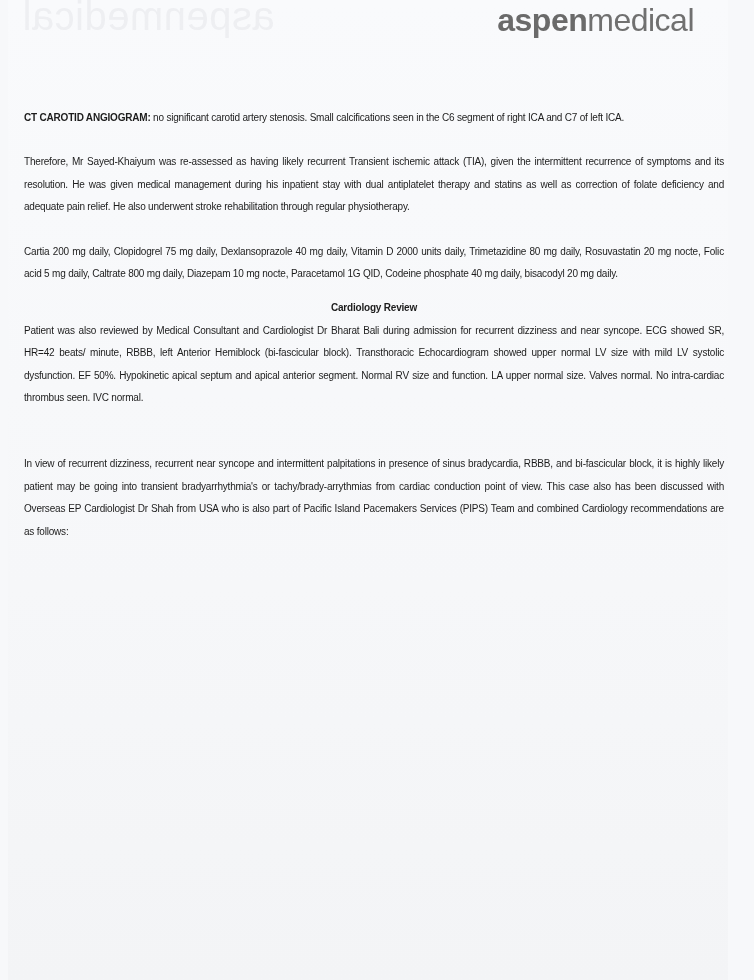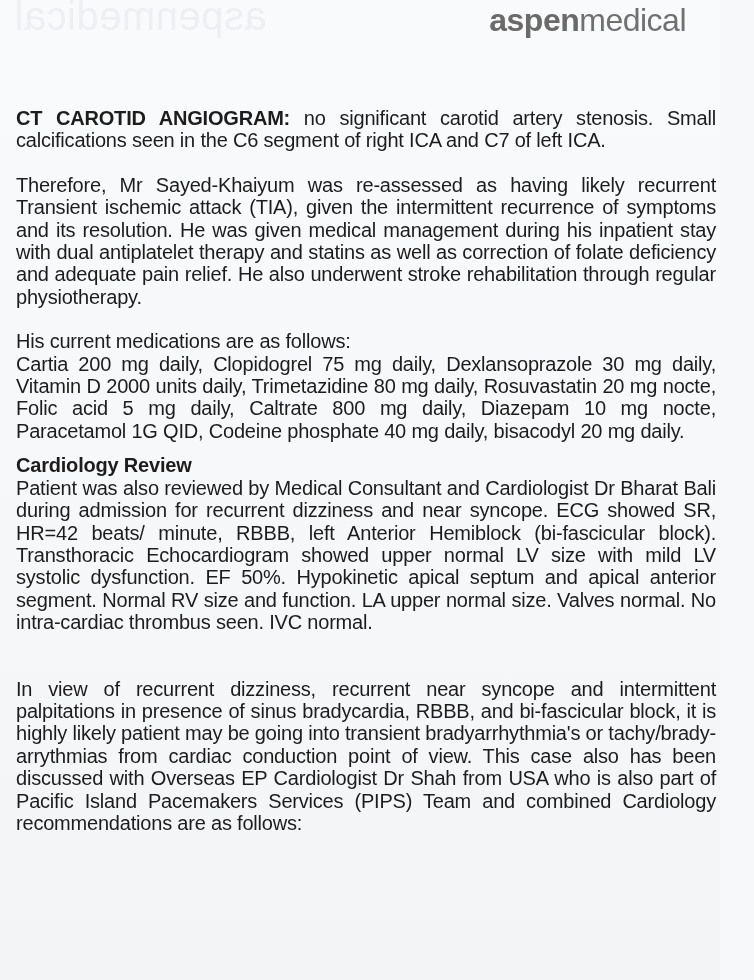--- a/index.html
+++ b/index.html
@@ -4,48 +4,48 @@
 <style>
   html, body { margin: 0; padding: 0; }
   body {
     width: 754px; height: 980px; overflow: hidden;
     background: #f7f8fa;
     font-family: "Liberation Sans", sans-serif;
     color: #1c1c1c;
     position: relative;
   }
   .page {
-    position: absolute; left: 0; top: 0; width: 720px; height: 980px;
+    position: absolute; left: 8px; top: 0; width: 720px; height: 980px;
     background: linear-gradient(180deg, #f9fafc 0%, #f6f7f9 60%, #f3f4f6 100%);
   }
   .ghost {
     position: absolute; left: 14px; top: -6px;
     font-size: 40px; letter-spacing: 0.5px;
     color: rgba(120,120,130,0.08);
     transform: scaleX(-1);
   }
   .logo {
     position: absolute; right: 34px; top: 2px;
     font-size: 32px; letter-spacing: -0.5px;
     color: #6d6d6d;
   }
   .logo .bold { font-weight: bold; color: #6a6a6a; }
   .logo .light { font-weight: normal; color: #707070; }
   .content {
     position: absolute; left: 16px; top: 107px; width: 700px;
-    font-size: 20px; line-height: 22.4px;
+    font-size: 10px; line-height: 22.4px;
     font-family: "Liberation Sans Narrow", "Liberation Sans", sans-serif;
     letter-spacing: -0.2px;
   }
   .para { margin: 0; text-align: justify; }
   .gap-l { height: 22px; }
   .gap-m { height: 20px; }
   .gap-s { height: 12px; }
   .b { font-weight: bold; }
-  .heading { font-weight: bold; margin: 0; }
+  .heading { font-weight: bold; margin: 0; text-align: center; }
   .med-item::after { content: ", "; }
   .med-item:last-child::after { content: "."; }
 </style>
 </head>
 <body>
 
 <div class="page">
   <div class="ghost">aspenmedical</div>
 
   <div class="logo">
@@ -56,25 +56,24 @@
     <p class="para">
       <span class="b">CT CAROTID ANGIOGRAM:</span><span> no significant carotid artery stenosis. Small calcifications seen in the C6 segment of right ICA and C7 of left ICA.</span>
     </p>
 
     <div class="gap-l"></div>
 
     <p class="para">Therefore, Mr Sayed-Khaiyum was re-assessed as having likely recurrent Transient ischemic attack (TIA), given the intermittent recurrence of symptoms and its resolution. He was given medical management during his inpatient stay with dual antiplatelet therapy and statins as well as correction of folate deficiency and adequate pain relief. He also underwent stroke rehabilitation through regular physiotherapy.</p>
 
     <div class="gap-l"></div>
 
-    <p class="para">His current medications are as follows:</p>
     <p class="para">
       <span class="med-item">Cartia 200 mg daily</span>
       <span class="med-item">Clopidogrel 75 mg daily</span>
-      <span class="med-item">Dexlansoprazole 30 mg daily</span>
+      <span class="med-item">Dexlansoprazole 40 mg daily</span>
       <span class="med-item">Vitamin D 2000 units daily</span>
       <span class="med-item">Trimetazidine 80 mg daily</span>
       <span class="med-item">Rosuvastatin 20 mg nocte</span>
       <span class="med-item">Folic acid 5 mg daily</span>
       <span class="med-item">Caltrate 800 mg daily</span>
       <span class="med-item">Diazepam 10 mg nocte</span>
       <span class="med-item">Paracetamol 1G QID</span>
       <span class="med-item">Codeine phosphate 40 mg daily</span>
       <span class="med-item">bisacodyl 20 mg daily</span>
     </p>

